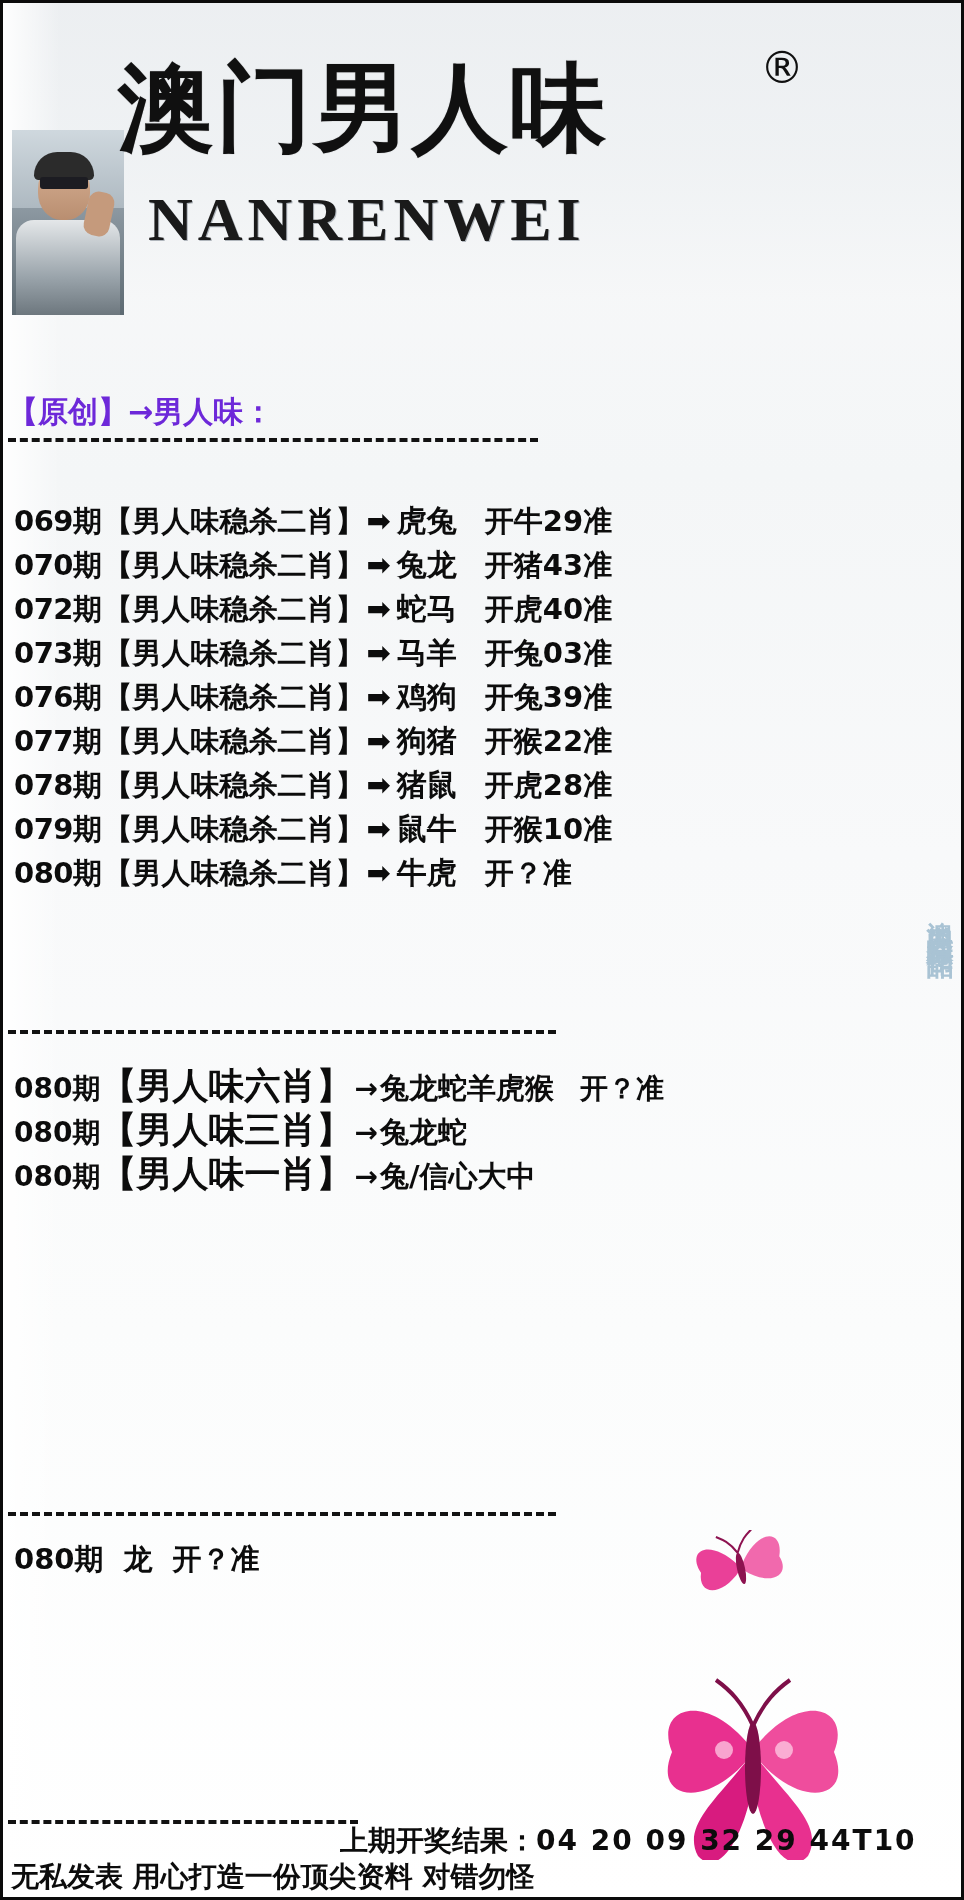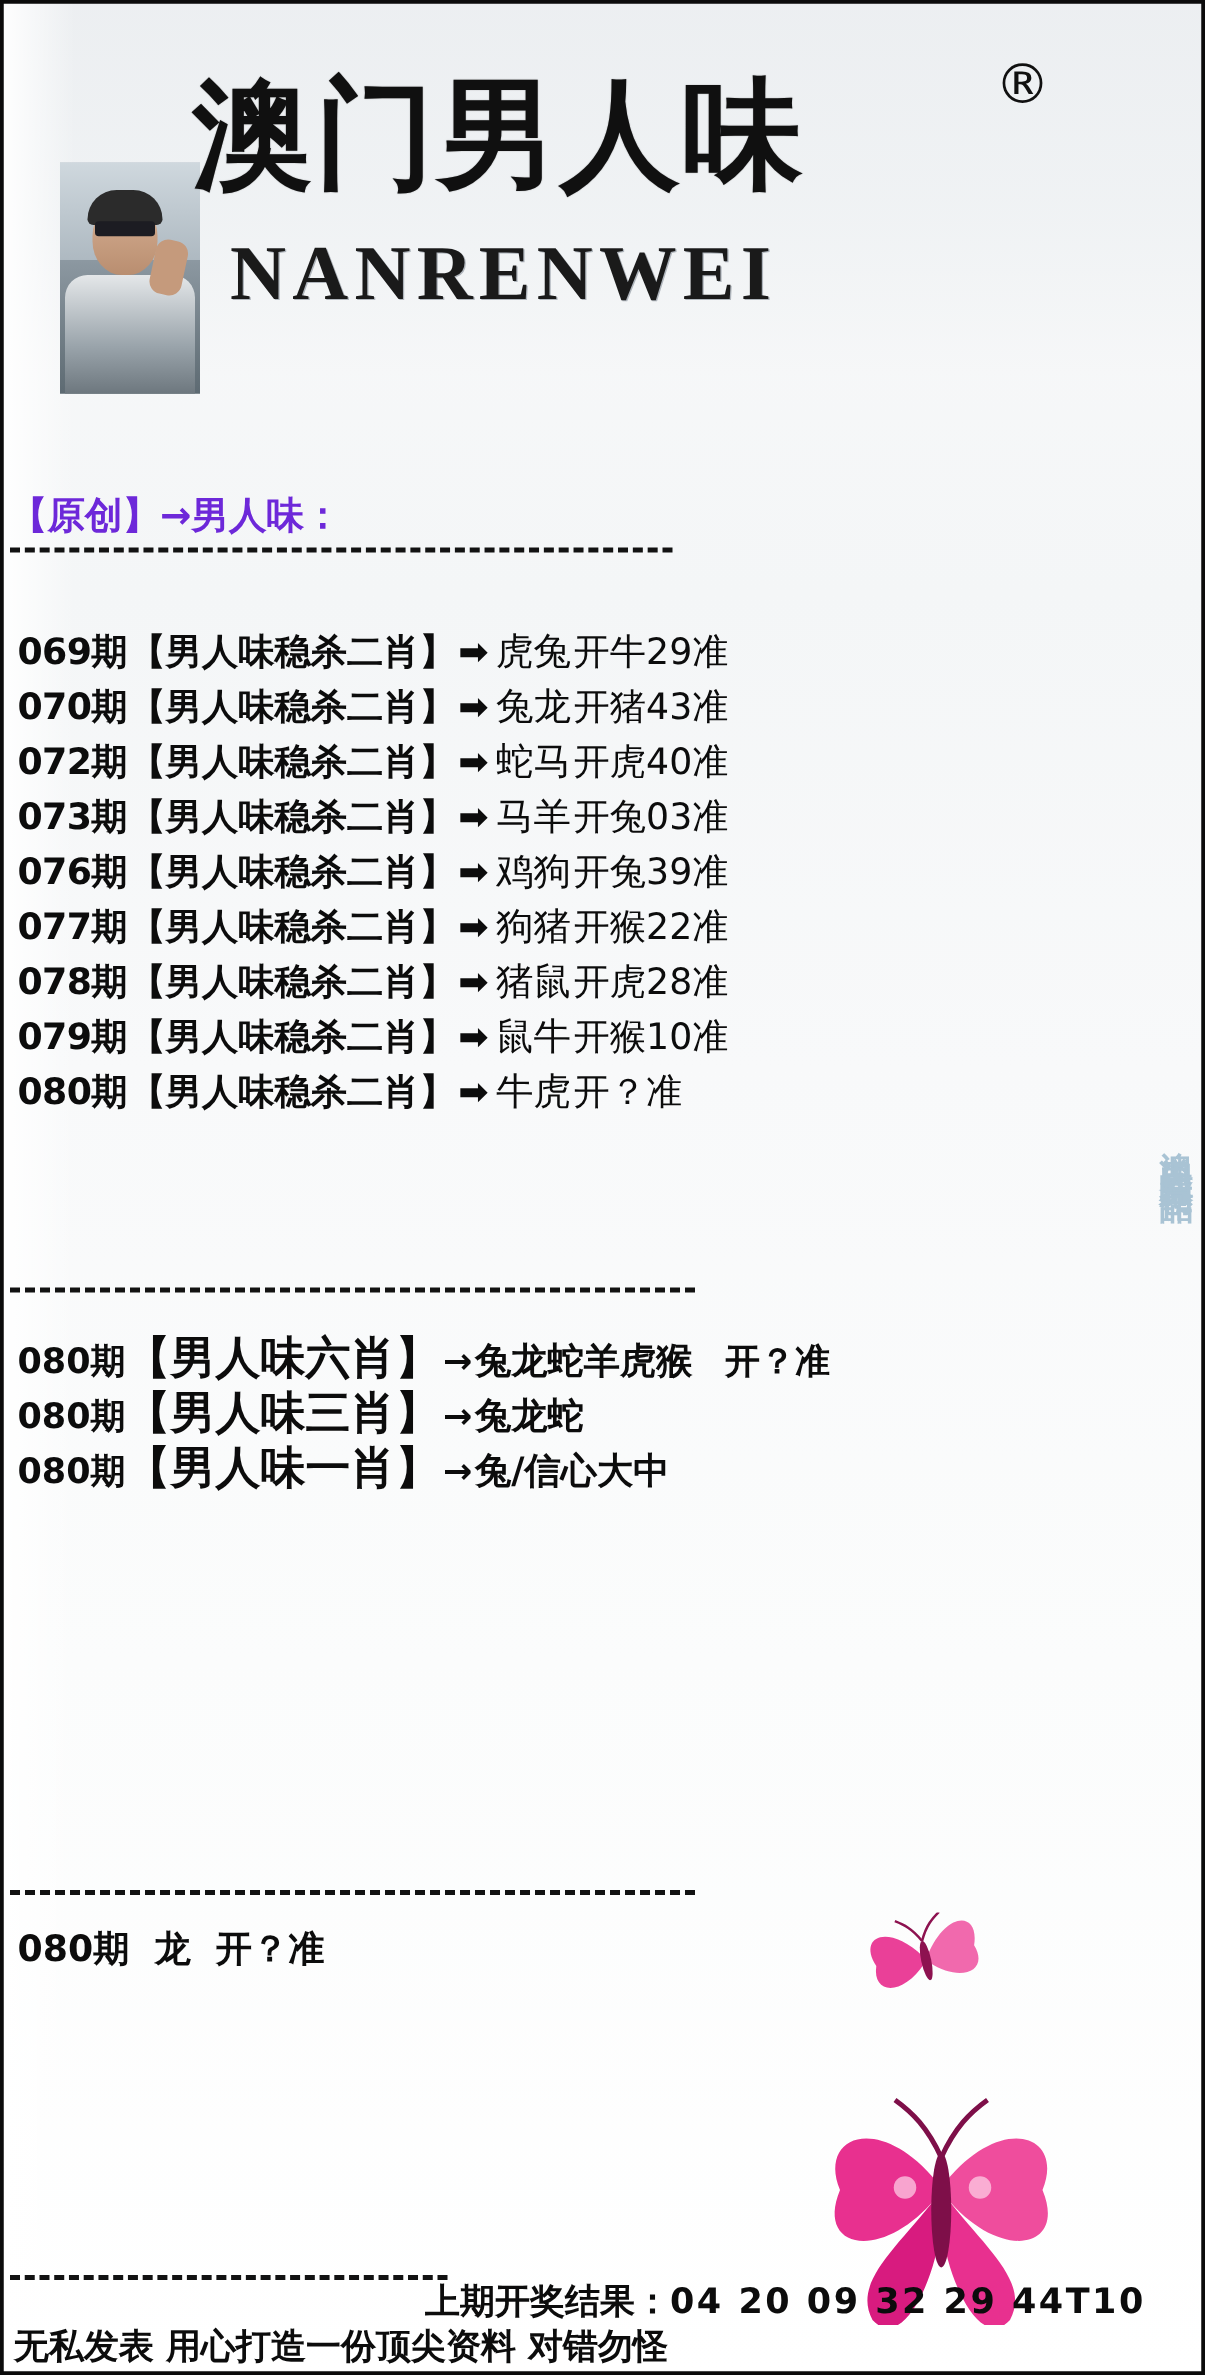--- a/index.html
+++ b/index.html
@@ -47,21 +47,20 @@
     z-index: 40;
     pointer-events: none;
   }
 
   
   .header {
     position: absolute;
     left: 0; top: 0;
     width: 812px; height: 330px;
     z-index: 5;
-    margin-left: 36px;
   }
   .avatar {
     position: absolute;
     left: 12px; top: 130px;
     width: 112px; height: 185px;
     overflow: hidden;
     background: linear-gradient(180deg, #b9c4cc 0%, #8e9aa3 40%, #5d6a72 100%);
   }
   .avatar .sky {
     position: absolute; left:0; top:0; width:112px; height:78px;
@@ -182,28 +181,28 @@
     margin-left: 2px;
     margin-top: 32px;
   }
   .rec-arrow {
     font-size: 29px;
     font-weight: bold;
     margin: 0 4px 0 2px;
   }
   .rec-animals {
     font-size: 30px;
-    font-weight: normal;
+    font-weight: bold;
     margin-left: 2px;
     text-align: center;
   }
   .rec-result {
     font-size: 29px;
-    font-weight: normal;
-    margin-left: 2px;
+    font-weight: bold;
+    margin-left: 28px;
   }
 
   
   .group-b {
     position: absolute;
     left: 14px; top: 1062px;
     z-index: 7;
   }
   .gb-row {
     display: flex;

